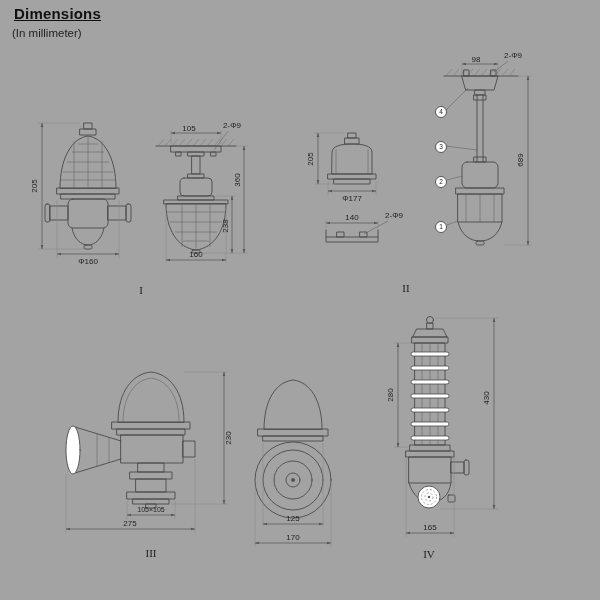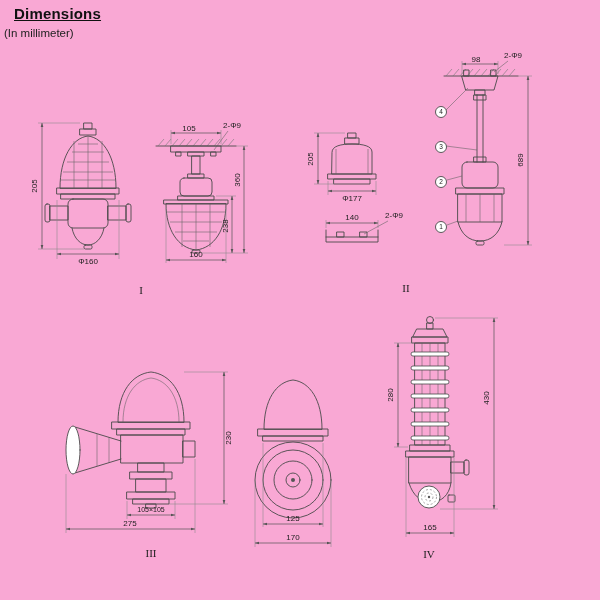--- a/index.html
+++ b/index.html
@@ -1,20 +1,20 @@
 <!DOCTYPE html>
 <html><head>
 <meta charset="utf-8">
 <style>
   * { margin:0; padding:0; box-sizing:border-box; }
   html,body { width:600px; height:600px; background:#fff; font-family:"Liberation Sans",sans-serif; }
-  .page { position:relative; width:600px; height:600px; background:#f9a8d4; overflow:hidden; }
+  .page { position:relative; width:600px; height:600px; background:#a3a3a3; overflow:hidden; }
   .title { position:absolute; left:14px; top:5px; font-size:15px; font-weight:bold; color:#111;
            text-decoration:underline; letter-spacing:0.2px; }
-  .subtitle { position:absolute; left:4px; top:27px; font-size:11.5px; color:#222; }
+  .subtitle { position:absolute; left:12px; top:27px; font-size:11.5px; color:#222; }
   svg.canvas { position:absolute; left:0; top:0; }
   .part  { stroke:#4a4a4a; stroke-width:0.9; fill:none; stroke-linejoin:round; stroke-linecap:round; }
   .partfill { stroke:#4a4a4a; stroke-width:0.9; fill:#fff; stroke-linejoin:round; }
   .thin  { stroke:#5f5f5f; stroke-width:0.55; fill:none; }
   .ext   { stroke:#8a8a8a; stroke-width:0.55; fill:none; }
   .dim   { stroke:#555; stroke-width:0.7; fill:none; }
   .hatch { stroke:#777; stroke-width:0.6; fill:none; }
   .ring  { stroke:#4a4a4a; stroke-width:0.8; fill:#fff; }
   .mesh  { stroke:#6a6a6a; stroke-width:0.6; fill:none; stroke-dasharray:2 2; }
   text { font-family:"Liberation Sans",sans-serif; fill:#222; }

